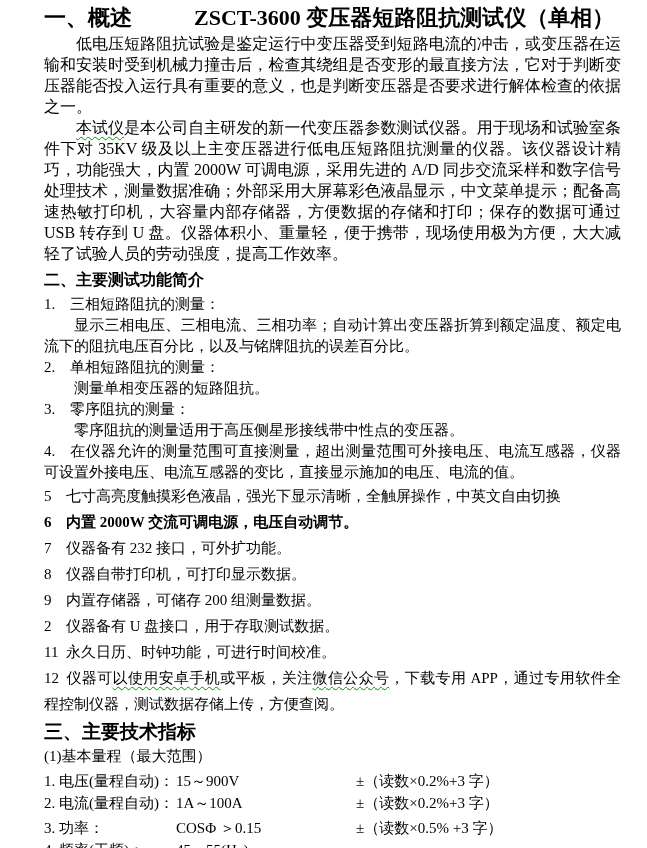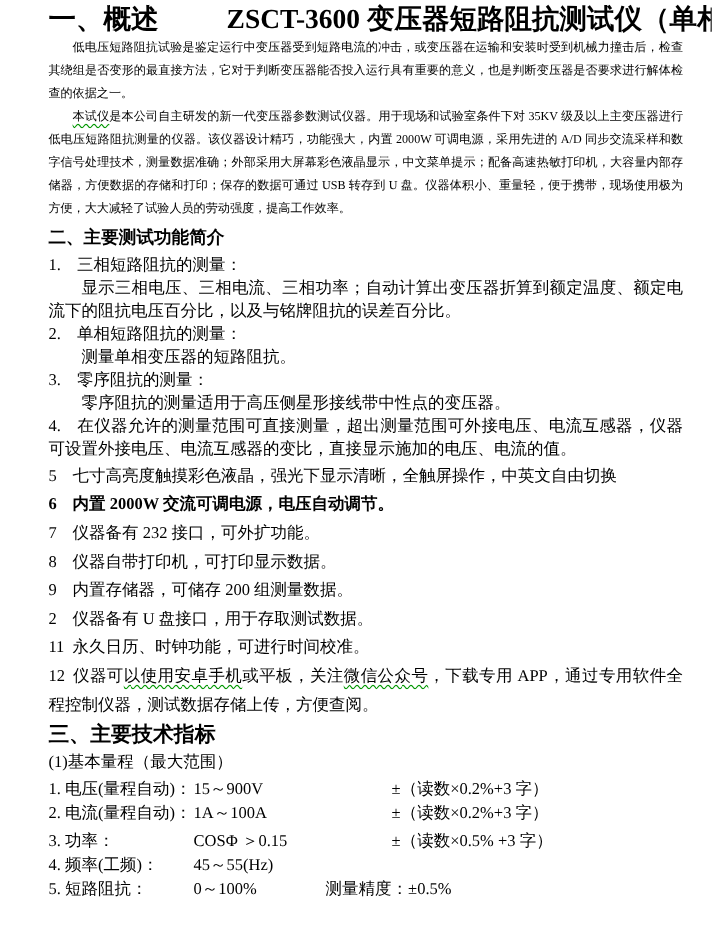--- a/index.html
+++ b/index.html
@@ -2,22 +2,22 @@
 <html><head>
 <meta charset="utf-8">
 <style>
   * { margin:0; padding:0; box-sizing:border-box; }
   html, body { width:647px; height:848px; background:#ffffff; overflow:hidden; }
   body {
     font-family:"Liberation Serif","DejaVu Serif",serif;
     color:#000000;
     padding:6px 26px 0 44px;
   }
-  .h1 { display:flex; gap:62px; font-size:25px; font-weight:bold; line-height:24px; margin-bottom:3px; white-space:nowrap; }
-  .body-p { font-size:11px; line-height:21px; text-align:justify; }
+  .h1 { display:flex; gap:62px; font-size:22px; font-weight:bold; line-height:24px; margin-bottom:3px; white-space:nowrap; }
+  .body-p { font-size:16px; line-height:21px; text-align:justify; }
   .indent { text-indent:2em; }
   .h2 { font-size:16px; font-weight:bold; line-height:25px; margin:3px 0 2px; }
   .func-line { font-size:15px; line-height:21px; text-align:justify; }
   .num { display:inline-block; width:26px; }
   .fnum { display:inline-block; width:22px; }
   .feature { font-size:15px; line-height:26px; text-align:justify; }
   .bold { font-weight:bold; }
   .sp {
     text-decoration:underline;
     text-decoration-style:wavy;

